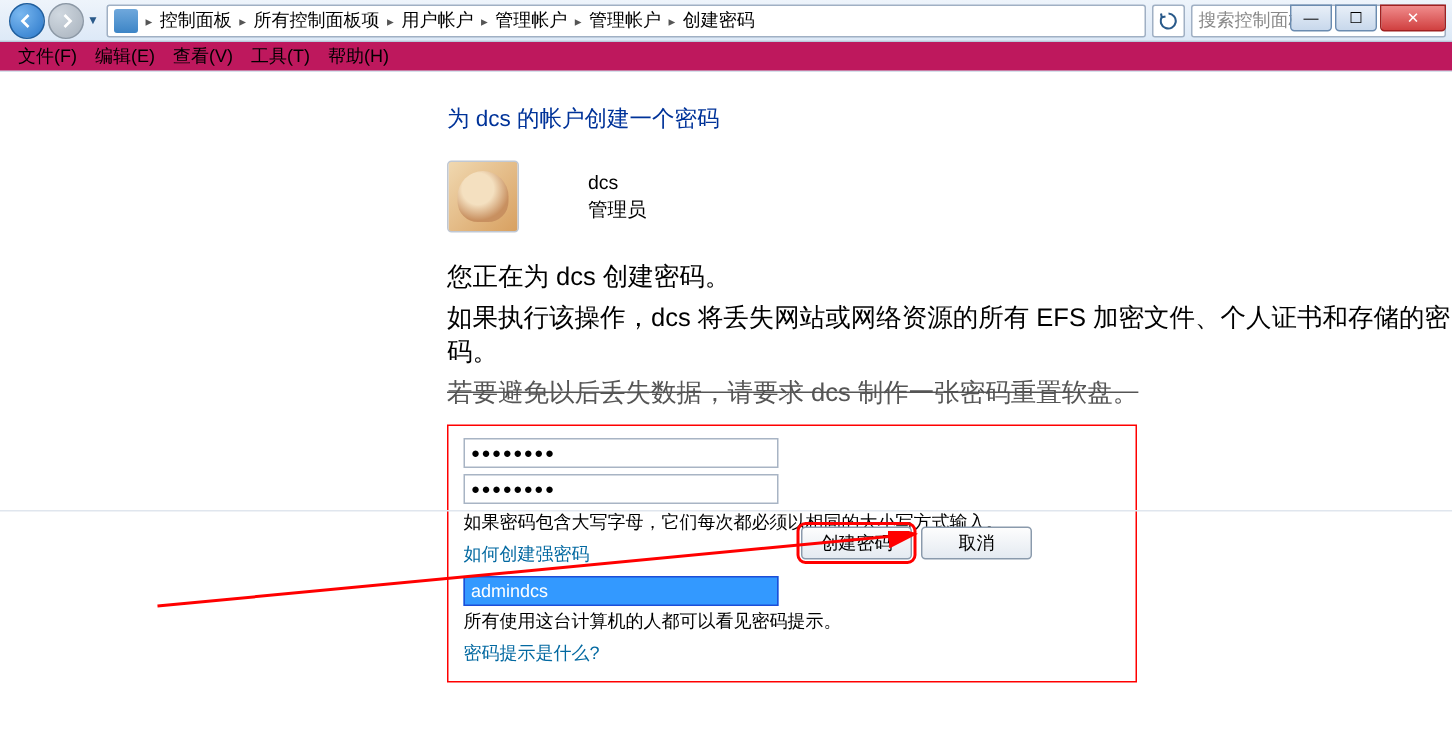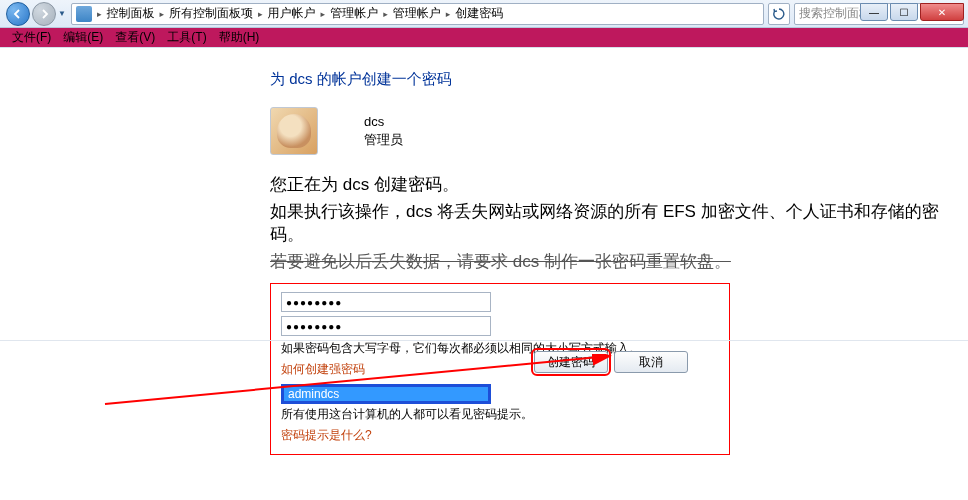--- a/index.html
+++ b/index.html
@@ -22,37 +22,37 @@
 .search-box { width: 170px; height: 22px; background: #fff; border: 1px solid #a0b0c4; border-radius: 2px; margin-right: 4px; display: flex; align-items: center; padding: 0 4px; color: #888; }
 .search-box .sicon { margin-left: auto; color: #3d6fa3; }
 
 .win-controls { position: absolute; right: 0; top: -1px; display: flex; }
 .wc { width: 28px; height: 18px; border: 1px solid #6a8bb0; background: linear-gradient(#e8eff8, #c8d8ec); border-radius: 0 0 3px 3px; margin-left: 2px; display: flex; align-items: center; justify-content: center; font-size: 10px; }
 .wc.close { background: linear-gradient(#f08c8c, #d04040); border-color: #a02020; color: #fff; width: 44px; }
 
 .menubar { height: 20px; background: #be185d; border-bottom: 1px solid #d6e0eb; display: flex; align-items: center; padding-left: 6px; font-size: 12px; }
 .menu-item { padding: 2px 6px; color: #000; cursor: default; }
 
-.content { position: relative; padding-top: 22px; padding-left: 270px; }
+.content { position: relative; padding-top: 22px; padding-left: 270px; margin-left: 28px; }
 .page-title { color: #003399; font-size: 15px; margin-bottom: 18px; }
 
 .user-row { display: flex; align-items: center; margin-bottom: 18px; gap: 36px; }
 .avatar { width: 48px; height: 48px; border: 1px solid #c0c8d4; border-radius: 3px; background: linear-gradient(135deg,#f0d8b0,#d8a060); position: relative; overflow: hidden; }
 .avatar::after { content: ""; position: absolute; inset: 6px; background: radial-gradient(circle at 40% 35%, #f4e0c0 35%, #c89060 70%); border-radius: 50% 50% 40% 40%; }
 .user-info { margin-left: 10px; font-size: 13px; line-height: 1.4; }
 
 .info-line { font-size: 17px; margin-bottom: 4px; }
 .info-line.bold { font-weight: normal; }
 .info-line.strike { text-decoration: line-through; color: #555; margin-bottom: 10px; }
 
 .form-box { border: 1px solid #ff0000; padding: 8px 10px 10px; width: 460px; }
 .pw-input { width: 210px; height: 20px; border: 1px solid #a8b4c4; padding: 0 4px; font-family: Verdana, sans-serif; font-size: 10px; letter-spacing: 1px; display: block; margin-bottom: 4px; }
-.hint-input { width: 210px; height: 20px; border: 3px solid #1d4ed8; padding: 0 4px; font-size: 12px; background: #3399ff; color: #fff; display: block; margin-top: 6px; margin-bottom: 2px; }
+.hint-input { width: 210px; height: 20px; border: 1px solid #1d4ed8; padding: 0 4px; font-size: 12px; background: #3399ff; color: #fff; display: block; margin-top: 6px; margin-bottom: 2px; }
 .note { font-size: 12px; color: #000; margin: 2px 0; }
-.link { color: #c2410c; cursor: pointer; font-size: 12px; display: inline-block; margin-top: 2px; }
+.link { color: #0369a1; cursor: pointer; font-size: 12px; display: inline-block; margin-top: 2px; }
 
 .btn-row { border-top: 1px solid #e0e6ee; margin-top: 12px; padding: 10px 30px 0 0; text-align: right; width: 100%; position: absolute; left: 0; top: 328px; }
 .btn-row-inner { display: inline-flex; gap: 6px; margin-right: 250px; }
 .btn { min-width: 74px; height: 22px; border: 1px solid #8a9aac; background: linear-gradient(#fdfdfd, #e4eaf1); border-radius: 3px; font-size: 12px; padding: 0 12px; cursor: pointer; }
 .btn.primary { outline: 2px solid #ff0000; outline-offset: 1px; }
 
 .arrow { position: absolute; left: 100px; top: 354px; pointer-events: none; }
 </style>
 </head>
 <body>

